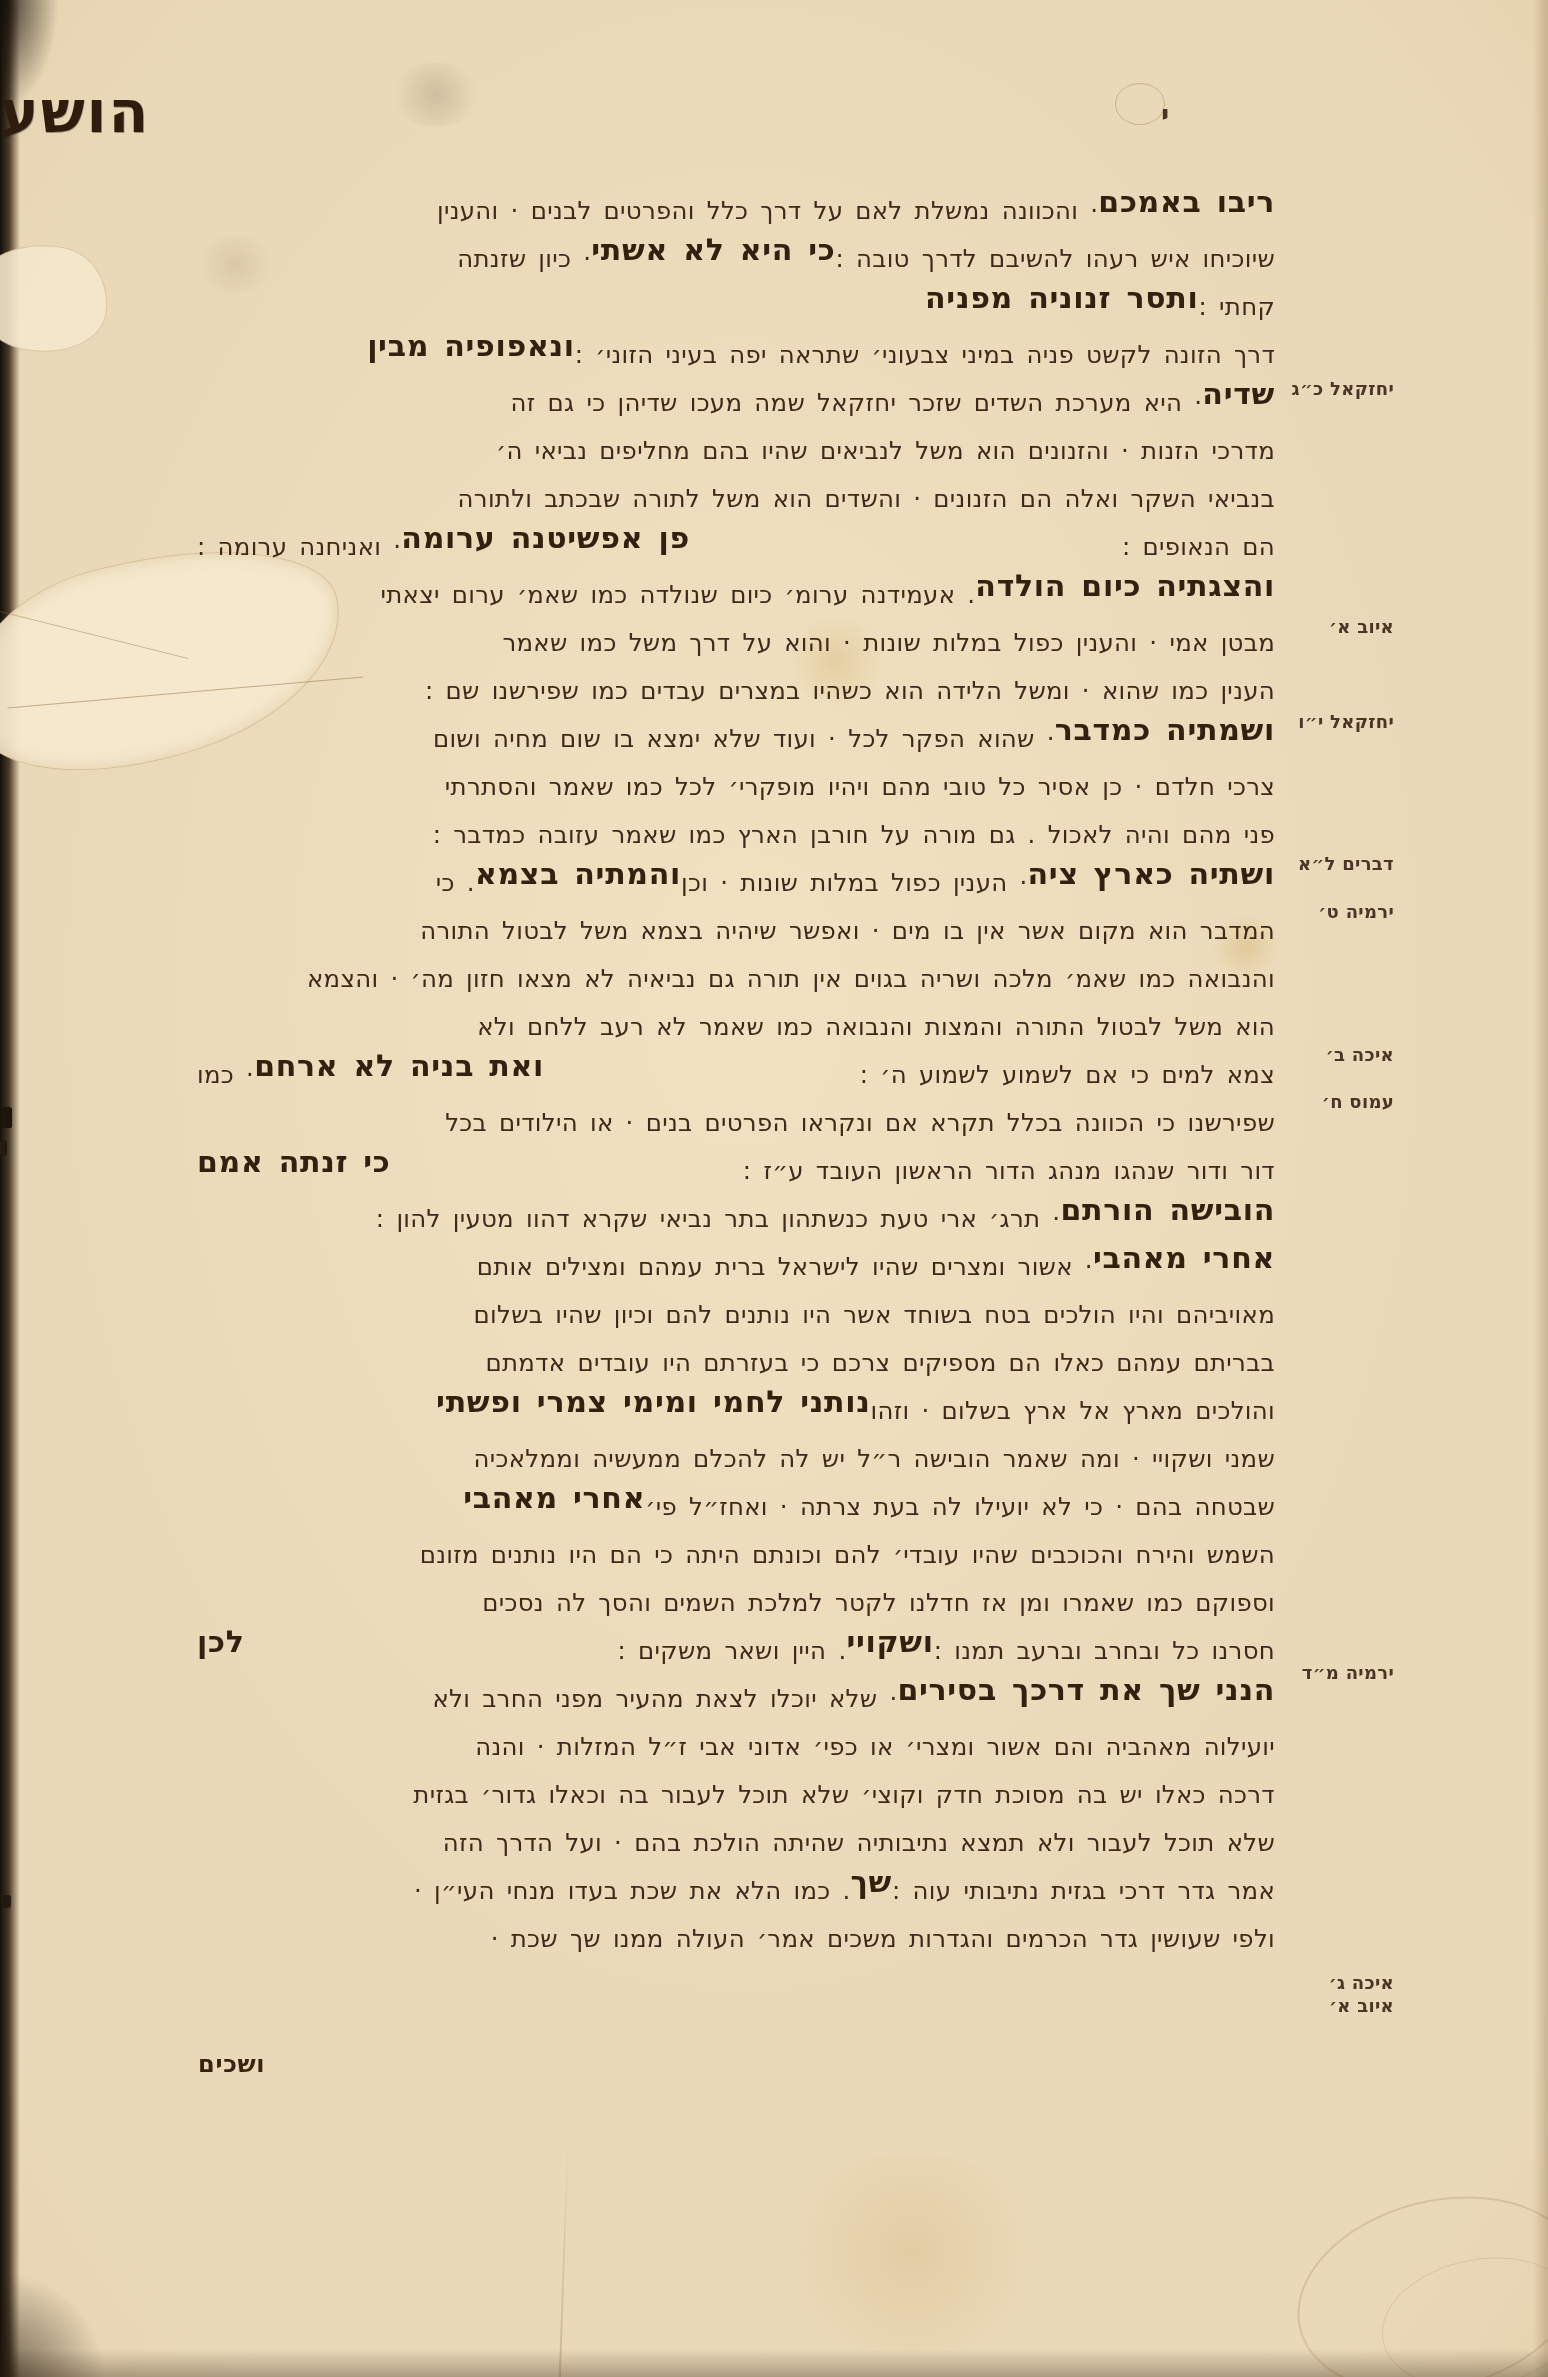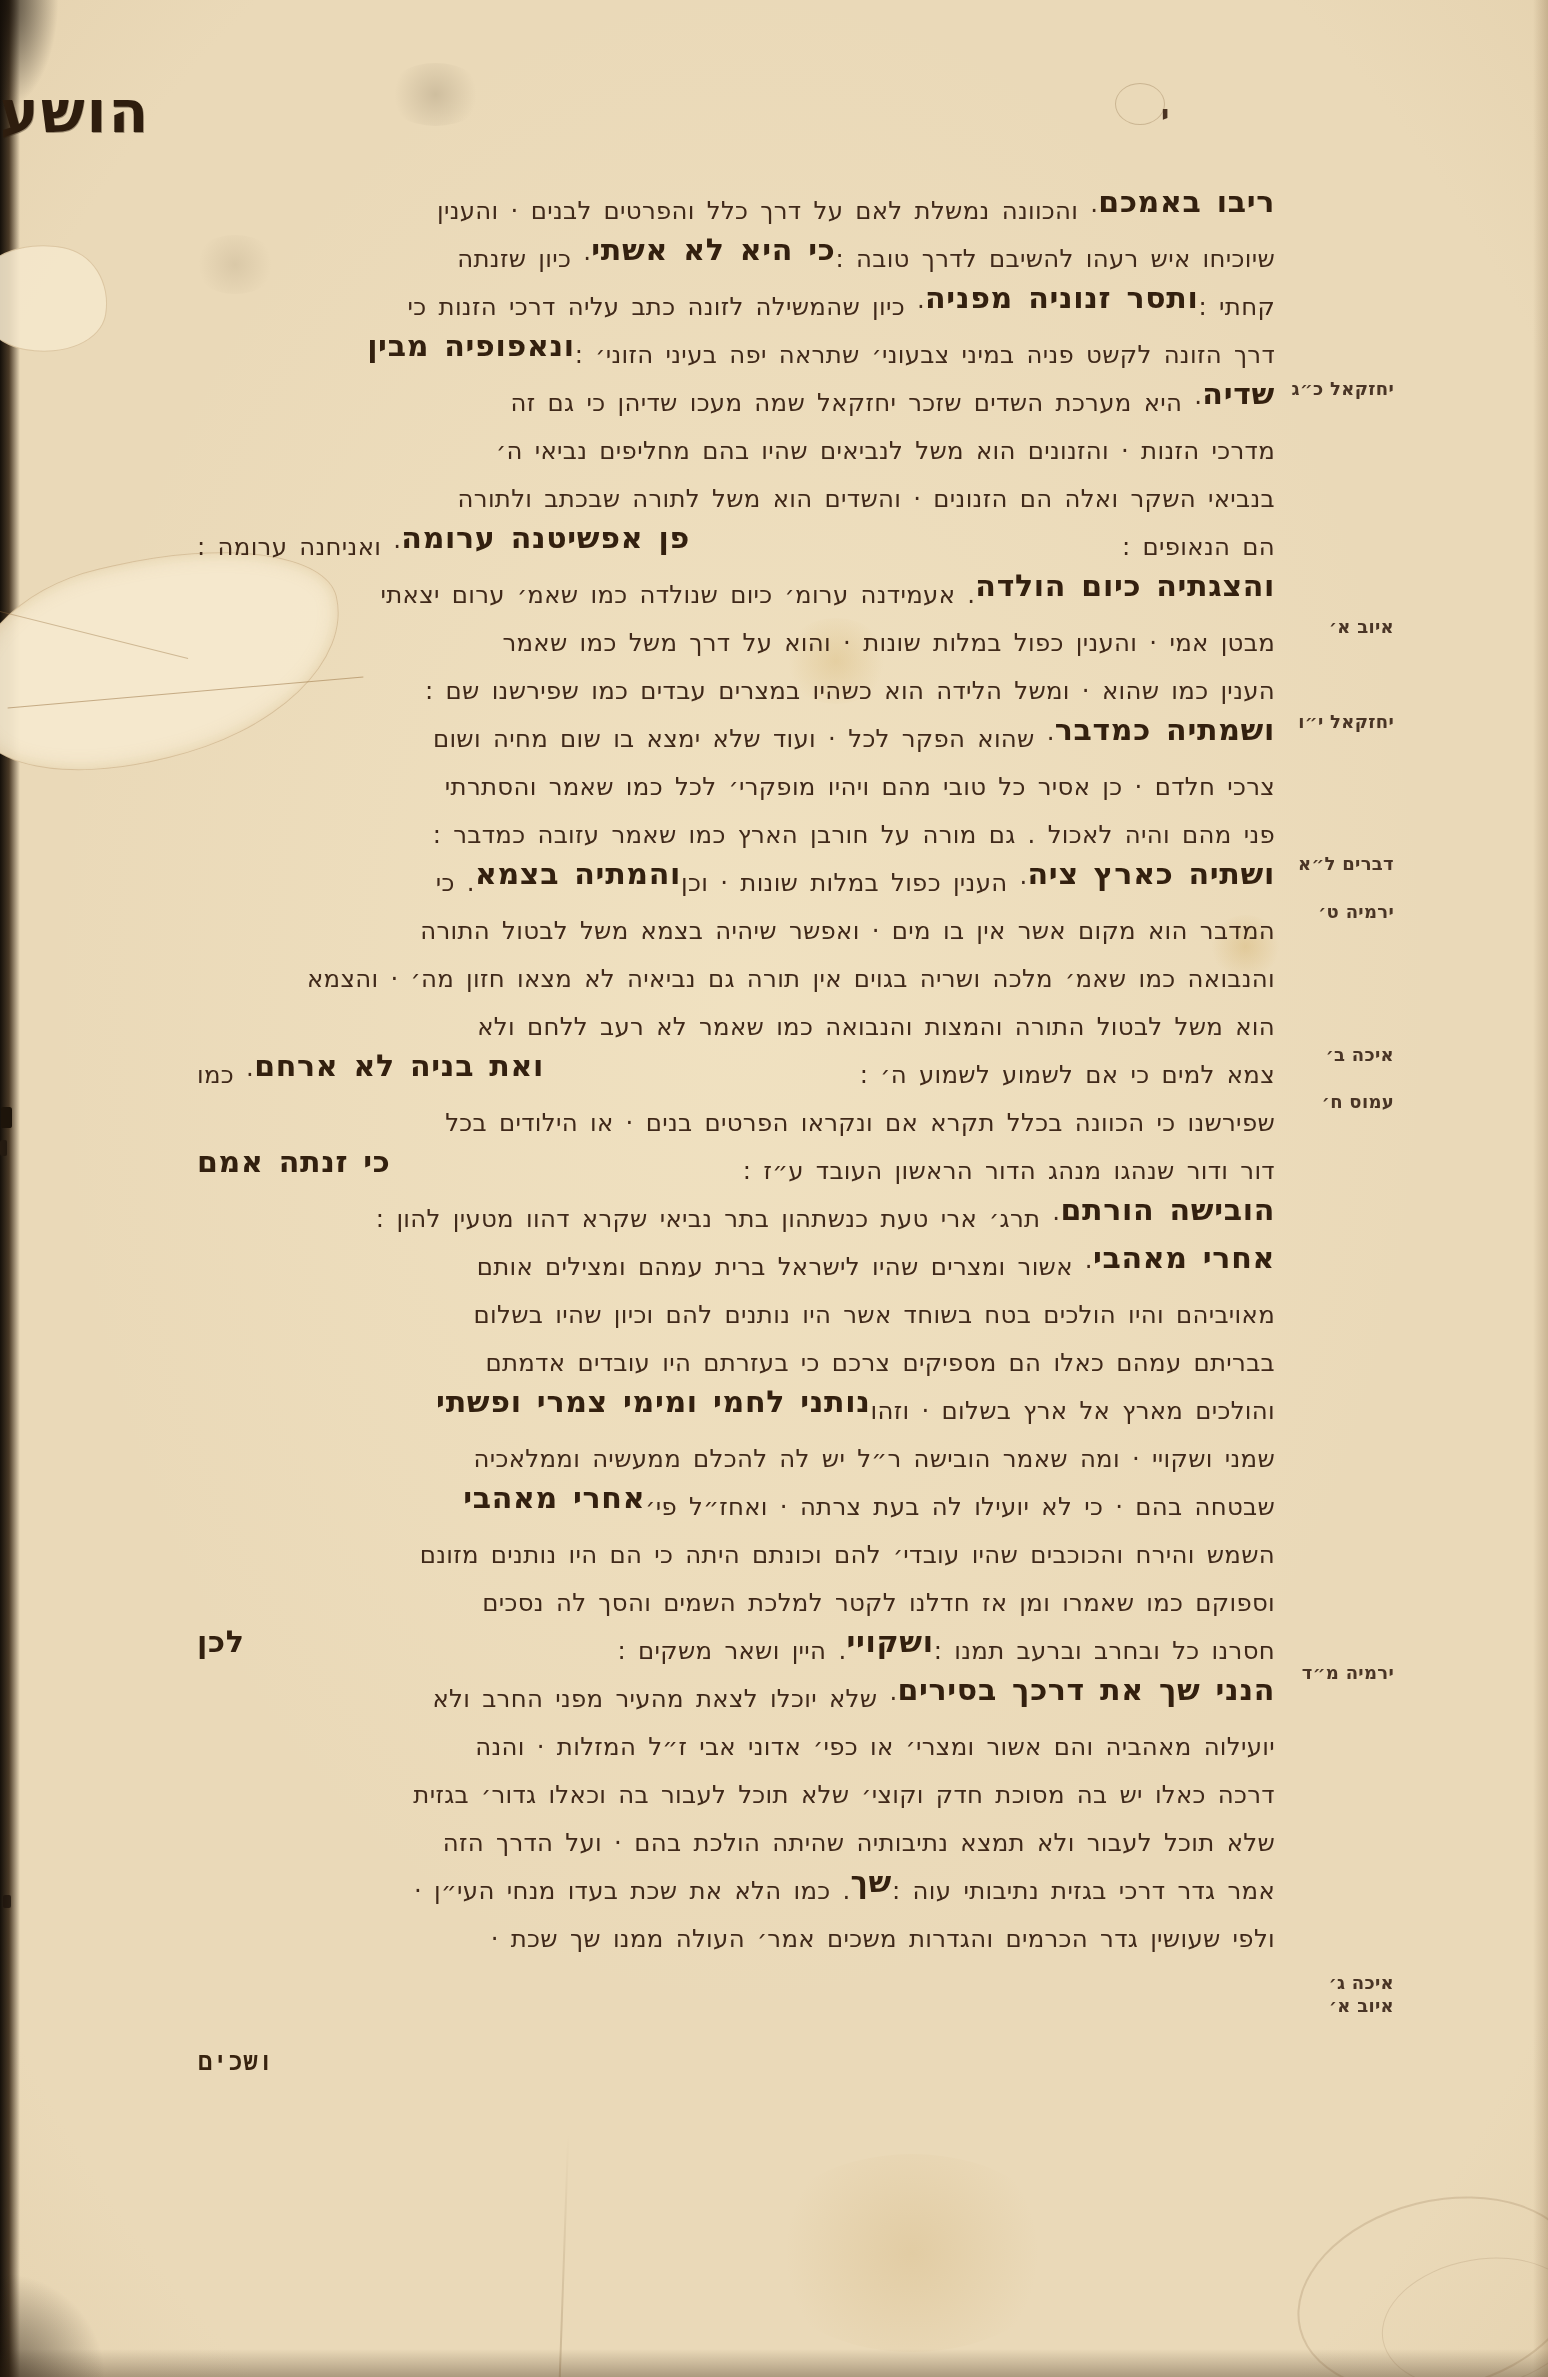--- a/index.html
+++ b/index.html
@@ -60,21 +60,21 @@
   .line .sq{font-weight:bold;font-size:30px;color:#33200f;letter-spacing:0.7px;}
   .line .gap{flex:1 1 auto;min-width:26.4px;}
   .line .r{font-weight:normal;margin-top:18px;}
 
   
   .margin-notes{position:absolute;top:0;left:0;width:100%;height:100%;padding-left:37px;}
   .note{position:absolute;left:1283px;width:111px;direction:rtl;text-align:right;
     font-size:18px;font-weight:bold;color:#4a3526;letter-spacing:0.3px;white-space:nowrap;}
 
   .catchword{position:absolute;top:2050px;left:198px;font-size:24px;font-weight:bold;
-    color:#38230f;direction:rtl;letter-spacing:0.7px;font-family:Liberation Mono, monospace;}
+    color:#38230f;direction:rtl;letter-spacing:0.7px;}
 </style>
 </head>
 <body>
 
 <div class="page">
 
   <div class="decor edge-left"></div>
   <div class="decor corner-tl"></div>
   <div class="decor edge-right"></div>
   <div class="decor edge-bottom"></div>
@@ -106,21 +106,20 @@
         <span class="r"> · והכוונה נמשלת לאם על דרך כלל והפרטים לבנים · והענין</span>
       </div>
       <div class="line">
         <span class="r">שיוכיחו איש רעהו להשיבם לדרך טובה : </span>
         <span class="sq">כי היא לא אשתי</span>
         <span class="r"> · כיון שזנתה</span>
       </div>
       <div class="line">
         <span class="r">קחתי : </span>
         <span class="sq">ותסר זנוניה מפניה</span>
-        <span class="r"> · כיון שהמשילה לזונה כתב עליה דרכי הזנות כי</span>
       </div>
       <div class="line">
         <span class="r">דרך הזונה לקשט פניה במיני צבעוני׳ שתראה יפה בעיני הזוני׳ : </span>
         <span class="sq">ונאפופיה מבין</span>
       </div>
       <div class="line">
         <span class="sq">שדיה</span>
         <span class="r"> · היא מערכת השדים שזכר יחזקאל שמה מעכו שדיהן כי גם זה</span>
       </div>
       <div class="line">

